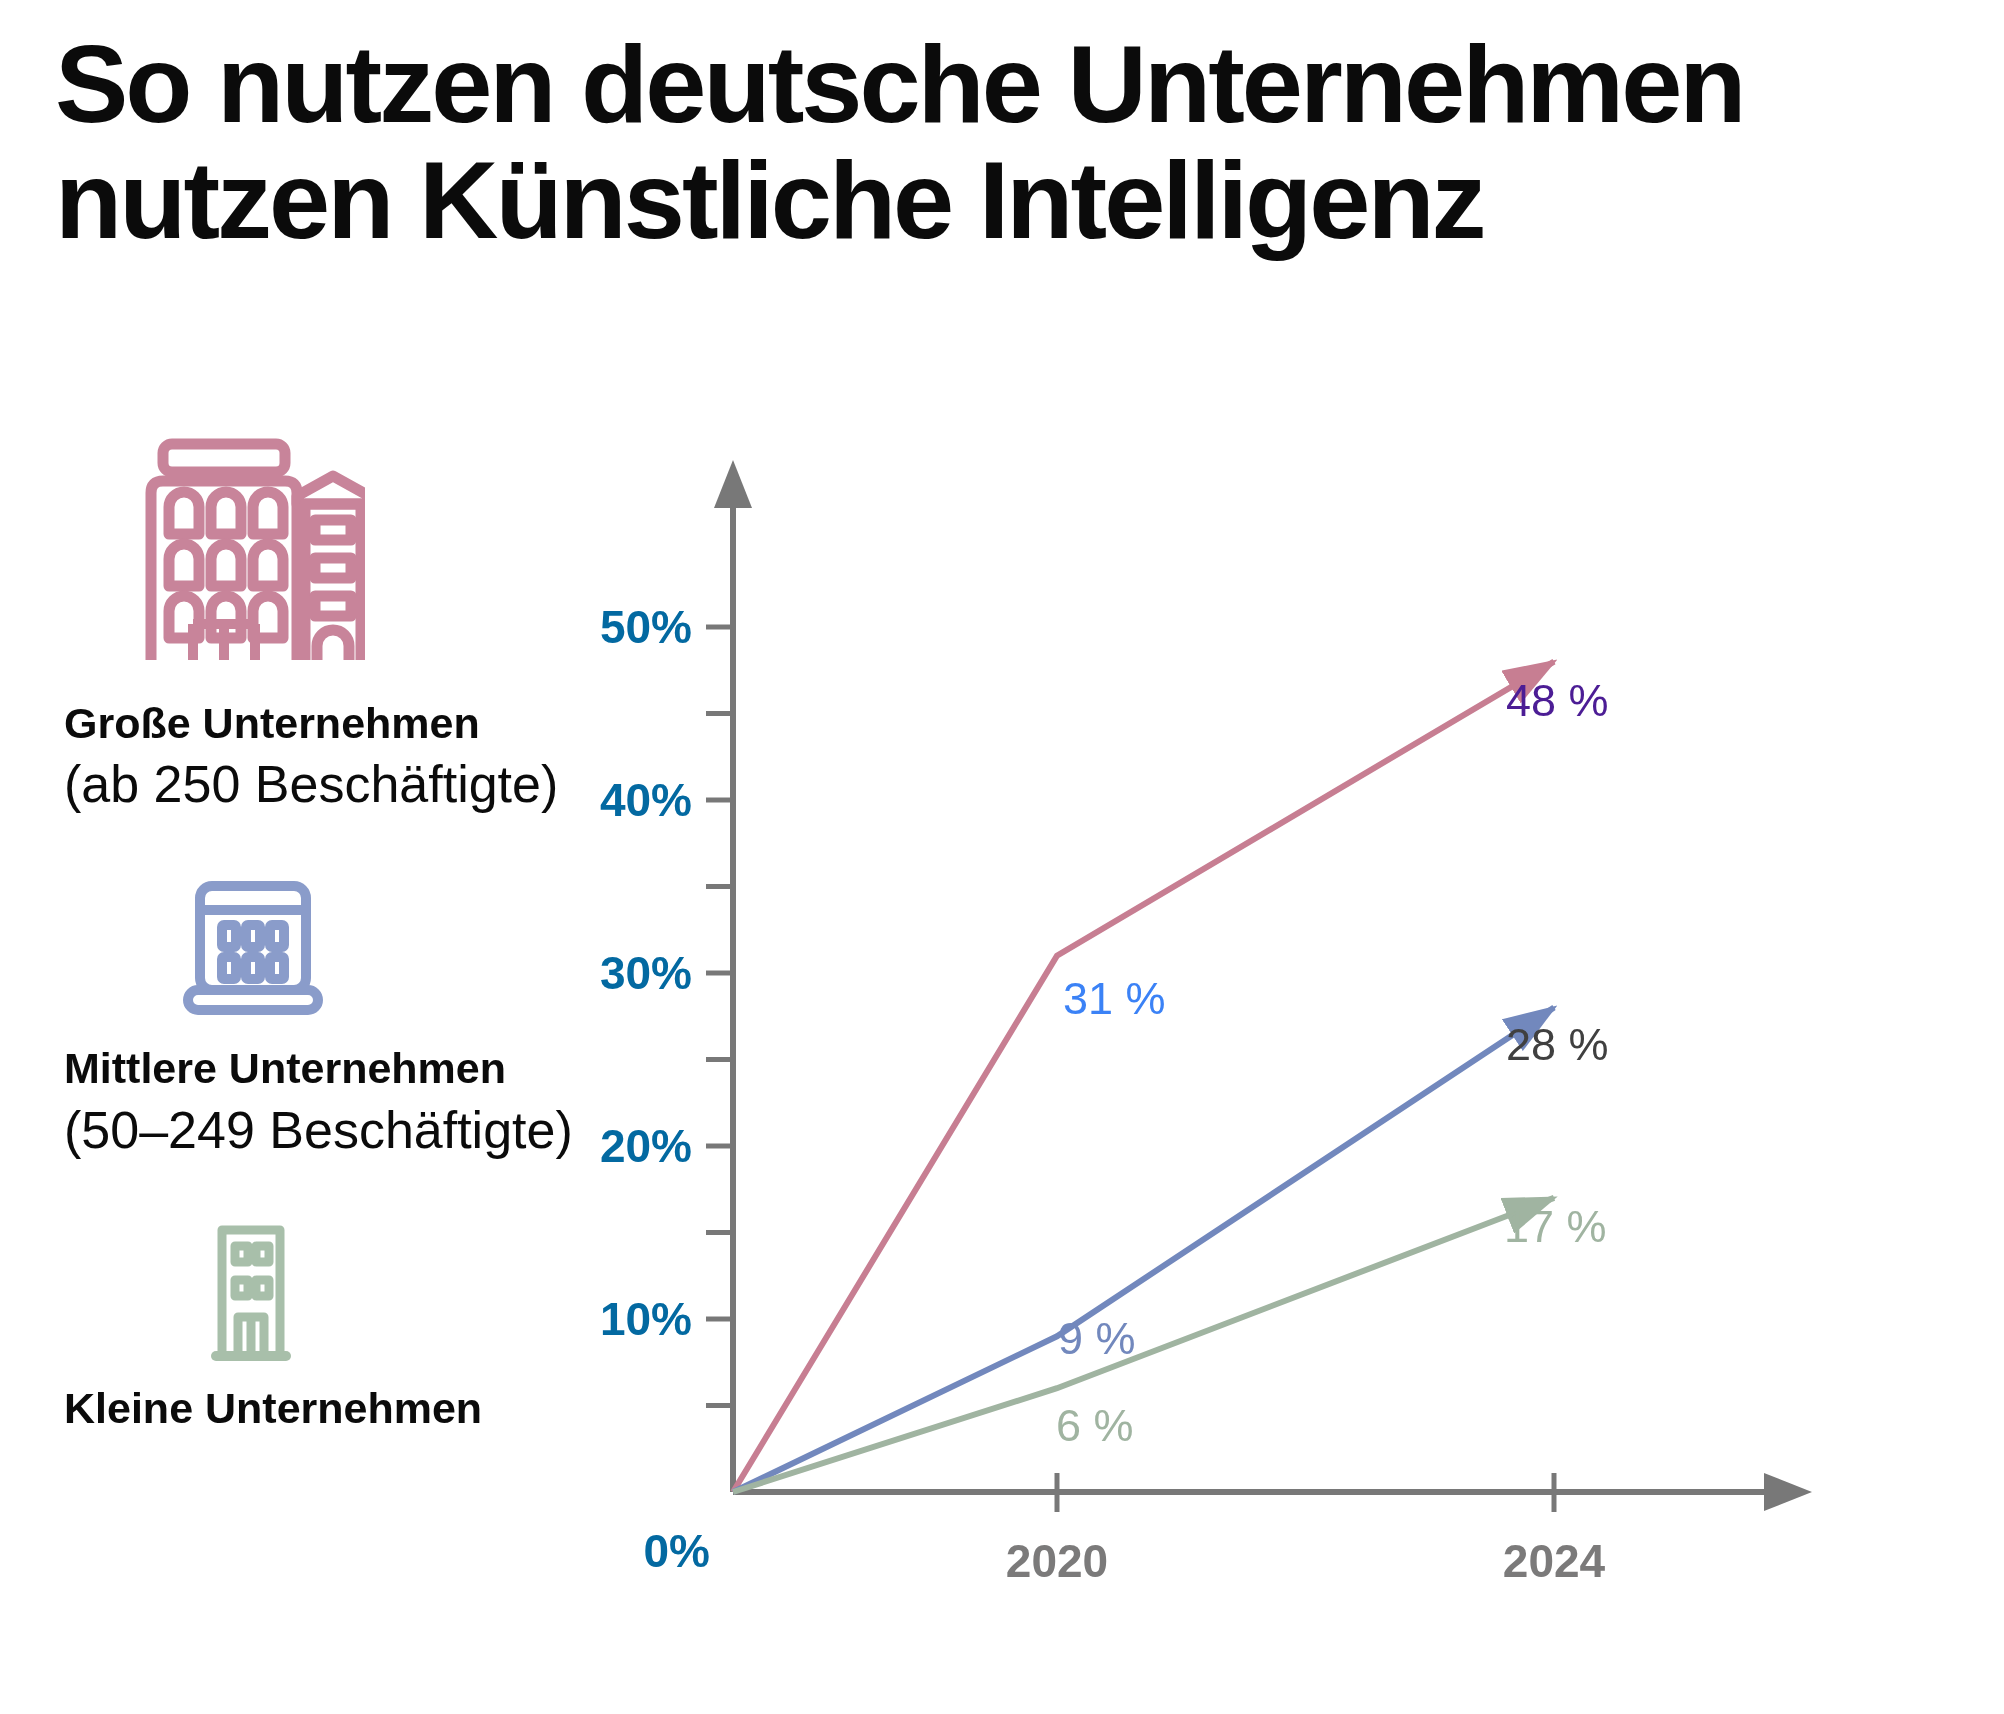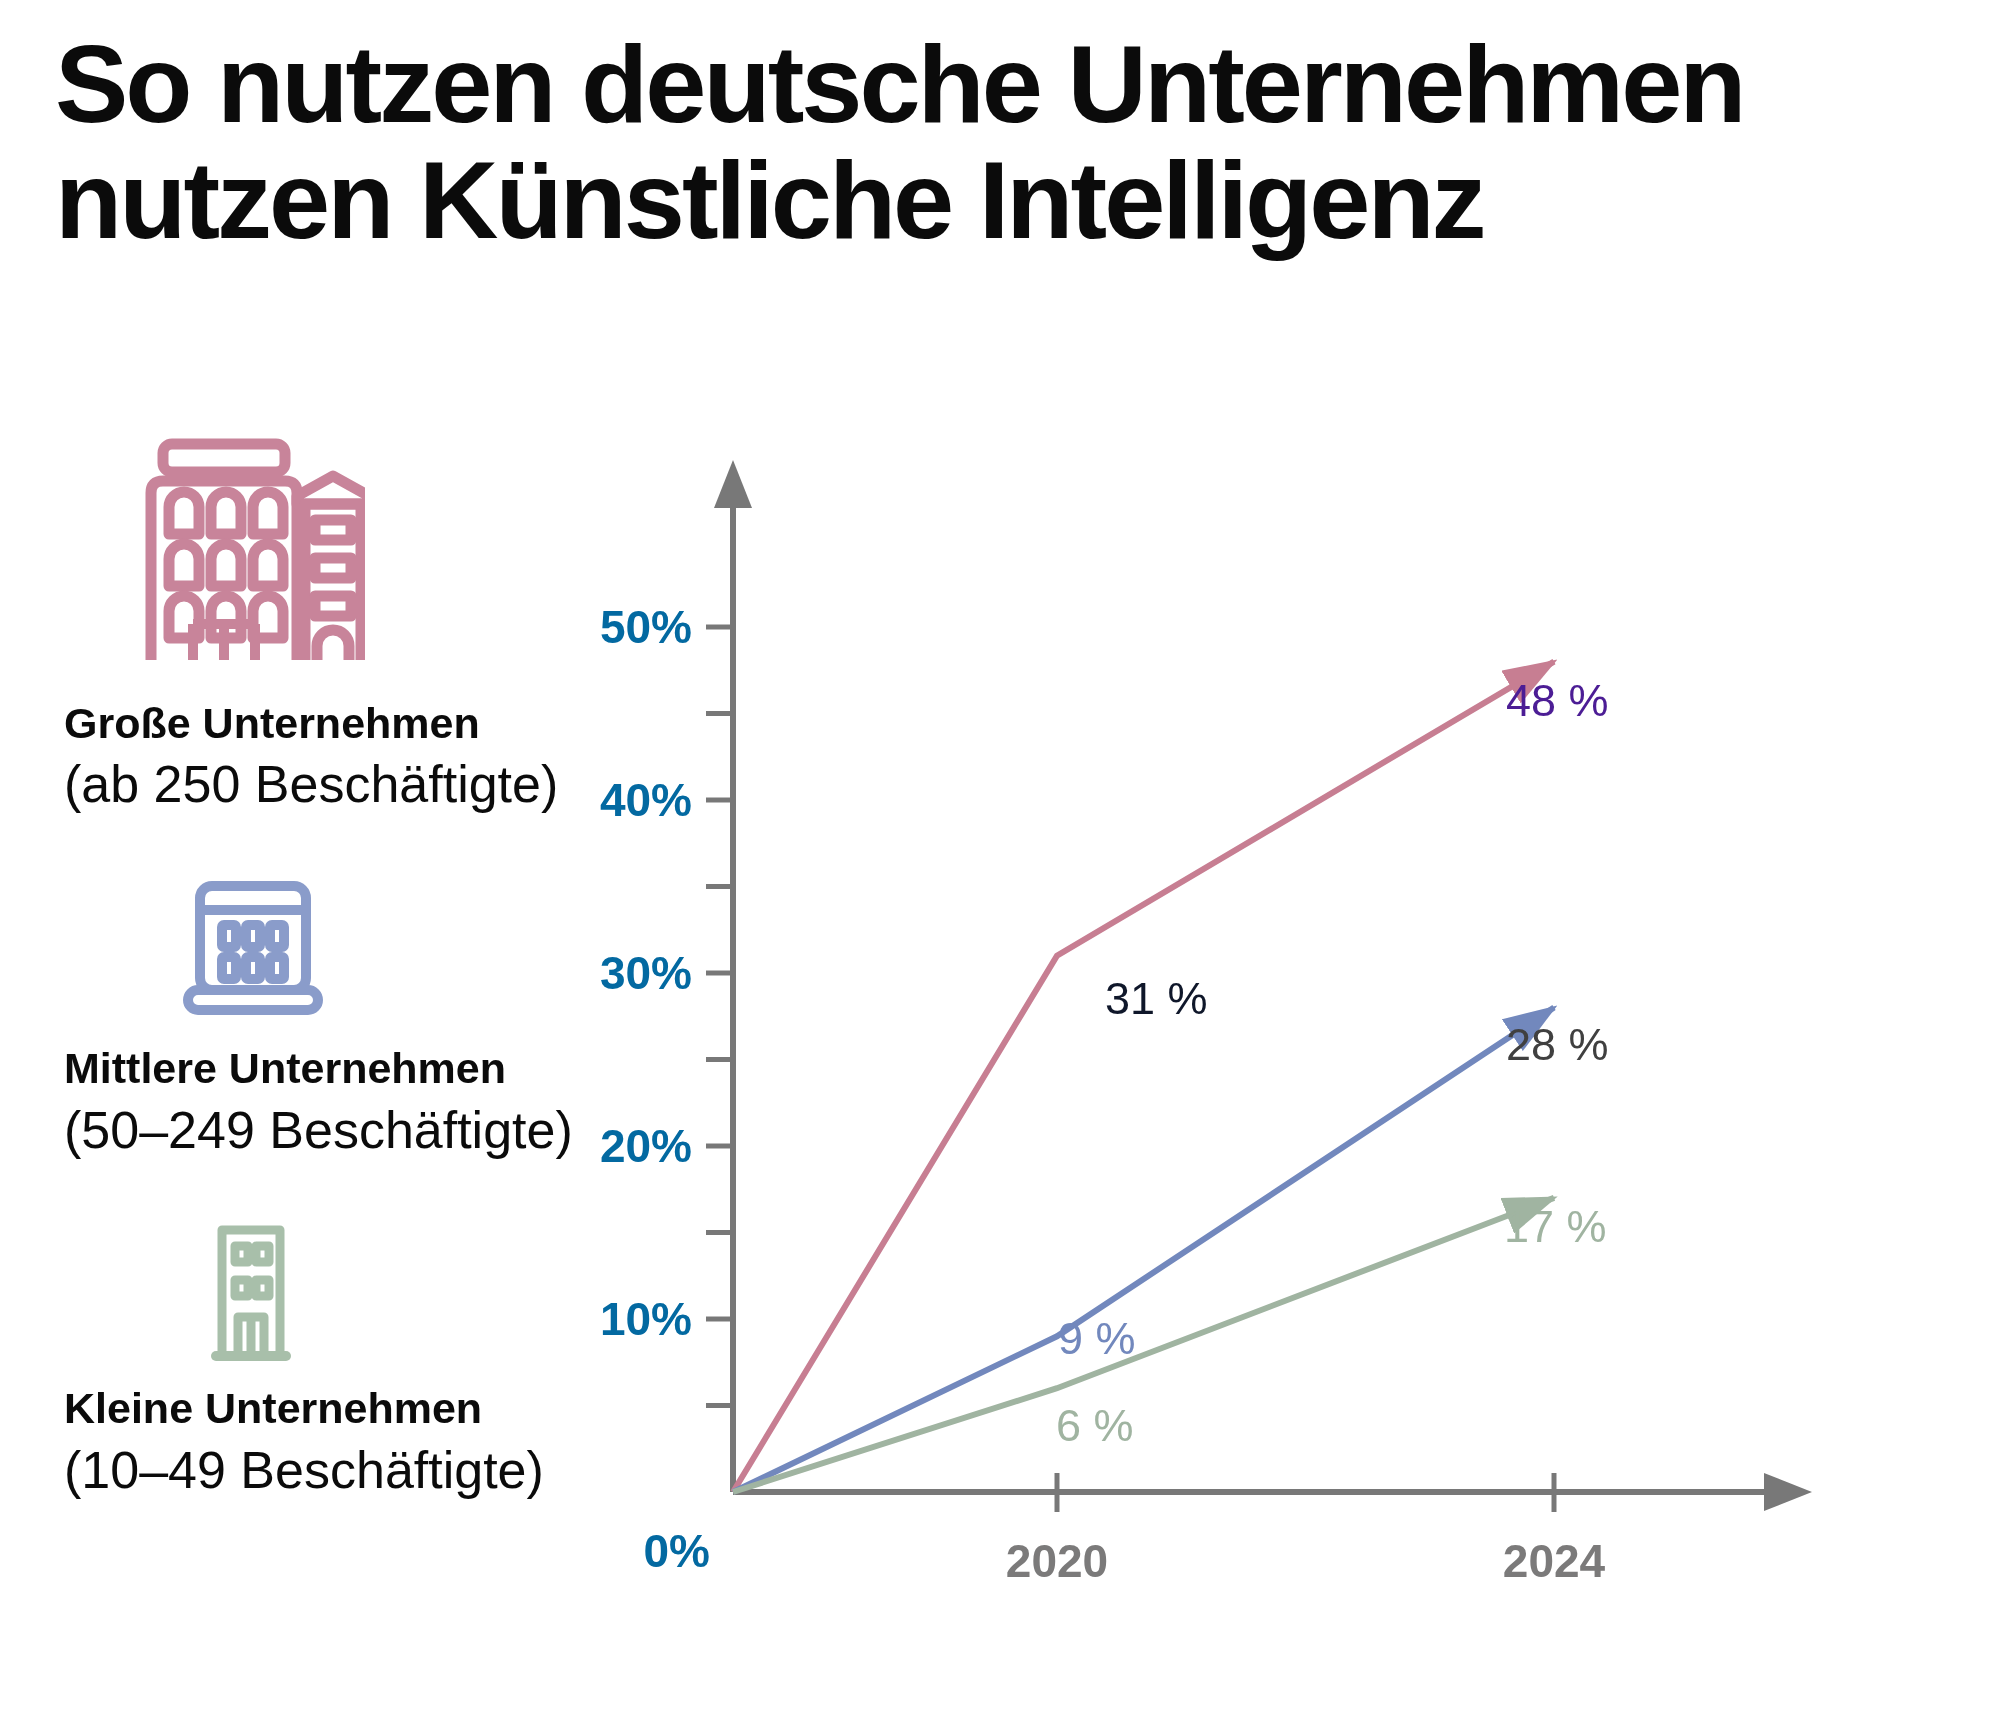--- a/index.html
+++ b/index.html
@@ -67,21 +67,20 @@
   <svg class="abs icon" style="left: 211px; top: 1225px; color: rgb(168, 191, 170);" width="80" height="136" viewBox="0 0 80 136" stroke-width="9" stroke-linejoin="round">
     <rect x="11" y="5" width="58" height="126"></rect>
     <rect x="24" y="21" width="13" height="16"></rect>
     <rect x="45" y="21" width="13" height="16"></rect>
     <rect x="24" y="55" width="13" height="16"></rect>
     <rect x="45" y="55" width="13" height="16"></rect>
     <path d="M27,131 V92 H53 V131 M40,92 V131"></path>
     <line x1="5" y1="131" x2="75" y2="131" stroke-linecap="round" stroke-width="10"></line>
   </svg>
   <div class="abs legend-name" style="left:64px;top:1387px;">Kleine Unternehmen</div>
-  <div class="abs legend-detail" style="left:64px;top:1444px;">(10–49 Beschäftigte)</div>
 
   <svg id="chart" class="abs" style="left:0;top:0;" width="2004" height="1714" viewBox="0 0 2004 1714">
     <defs id="chart-defs">
         <marker id="arrow0" markerUnits="userSpaceOnUse" markerWidth="54" markerHeight="38" refX="50" refY="19" orient="auto">
           <path d="M0,0 L54,19 L0,38 Z" fill="#c77e92"></path>
         </marker>
         <marker id="arrow1" markerUnits="userSpaceOnUse" markerWidth="54" markerHeight="38" refX="50" refY="19" orient="auto">
           <path d="M0,0 L54,19 L0,38 Z" fill="#7288bd"></path>
         </marker>
         <marker id="arrow2" markerUnits="userSpaceOnUse" markerWidth="54" markerHeight="38" refX="50" refY="19" orient="auto">
@@ -125,20 +124,20 @@
   <div class="abs ticklabel" style="left:530px;top:1123px;width:162px;">20%</div>
   <div class="abs ticklabel" style="left:530px;top:950px;width:162px;">30%</div>
   <div class="abs ticklabel" style="left:530px;top:777px;width:162px;">40%</div>
   <div class="abs ticklabel" style="left:530px;top:604px;width:162px;">50%</div>
 
   <div class="abs ticklabel" style="left:560px;top:1528px;width:150px;">0%</div>
 
   <div class="abs xticklabel" style="left:957px;top:1538px;width:200px;">2020</div>
   <div class="abs xticklabel" style="left:1454px;top:1538px;width:200px;">2024</div>
 
-  <div class="abs pointlabel" style="left: 1105px; top: 976px; color: #0f172a;">31 %</div>
+  <div class="abs pointlabel" style="left: 1063px; top: 976px; color: #3b82f6;">31 %</div>
   <div class="abs pointlabel" style="left: 1506px; top: 678px; color: #4c1d95;">48 %</div>
   <div class="abs pointlabel" style="left: 1058px; top: 1316px; color: rgb(114, 136, 189);">9 %</div>
   <div class="abs pointlabel" style="left: 1506px; top: 1022px; color: #404040;">28 %</div>
   <div class="abs pointlabel" style="left: 1056px; top: 1403px; color: rgb(160, 180, 161);">6 %</div>
   <div class="abs pointlabel" style="left: 1504px; top: 1204px; color: rgb(160, 180, 161);">17 %</div>
 
 </div>
 
 </body></html>

